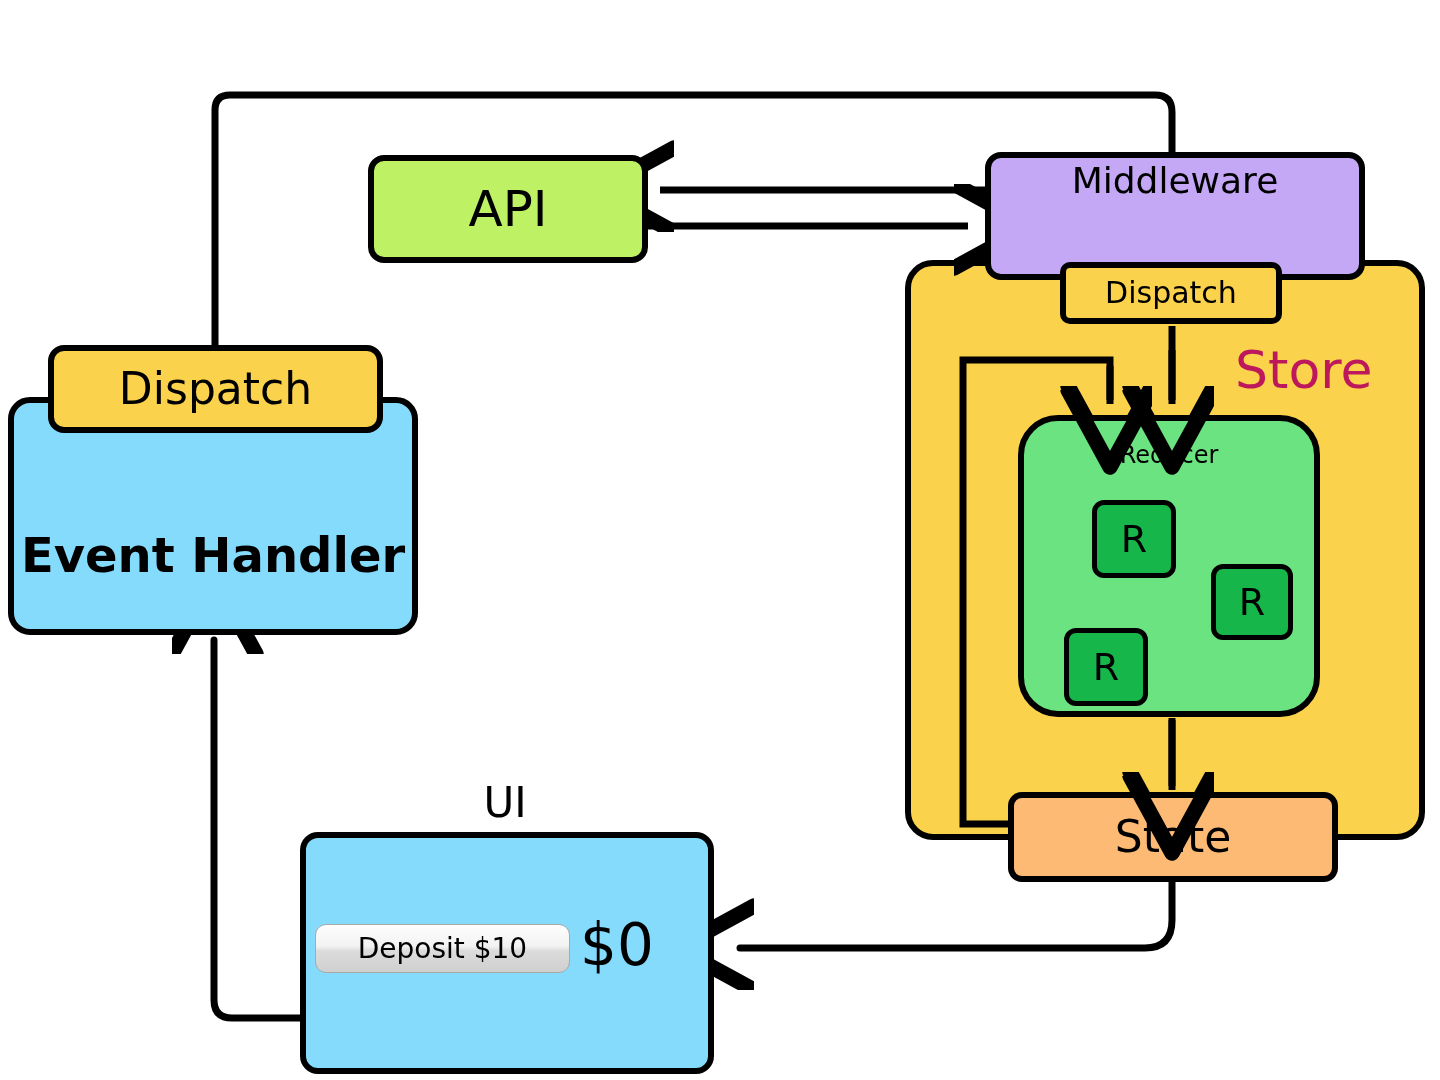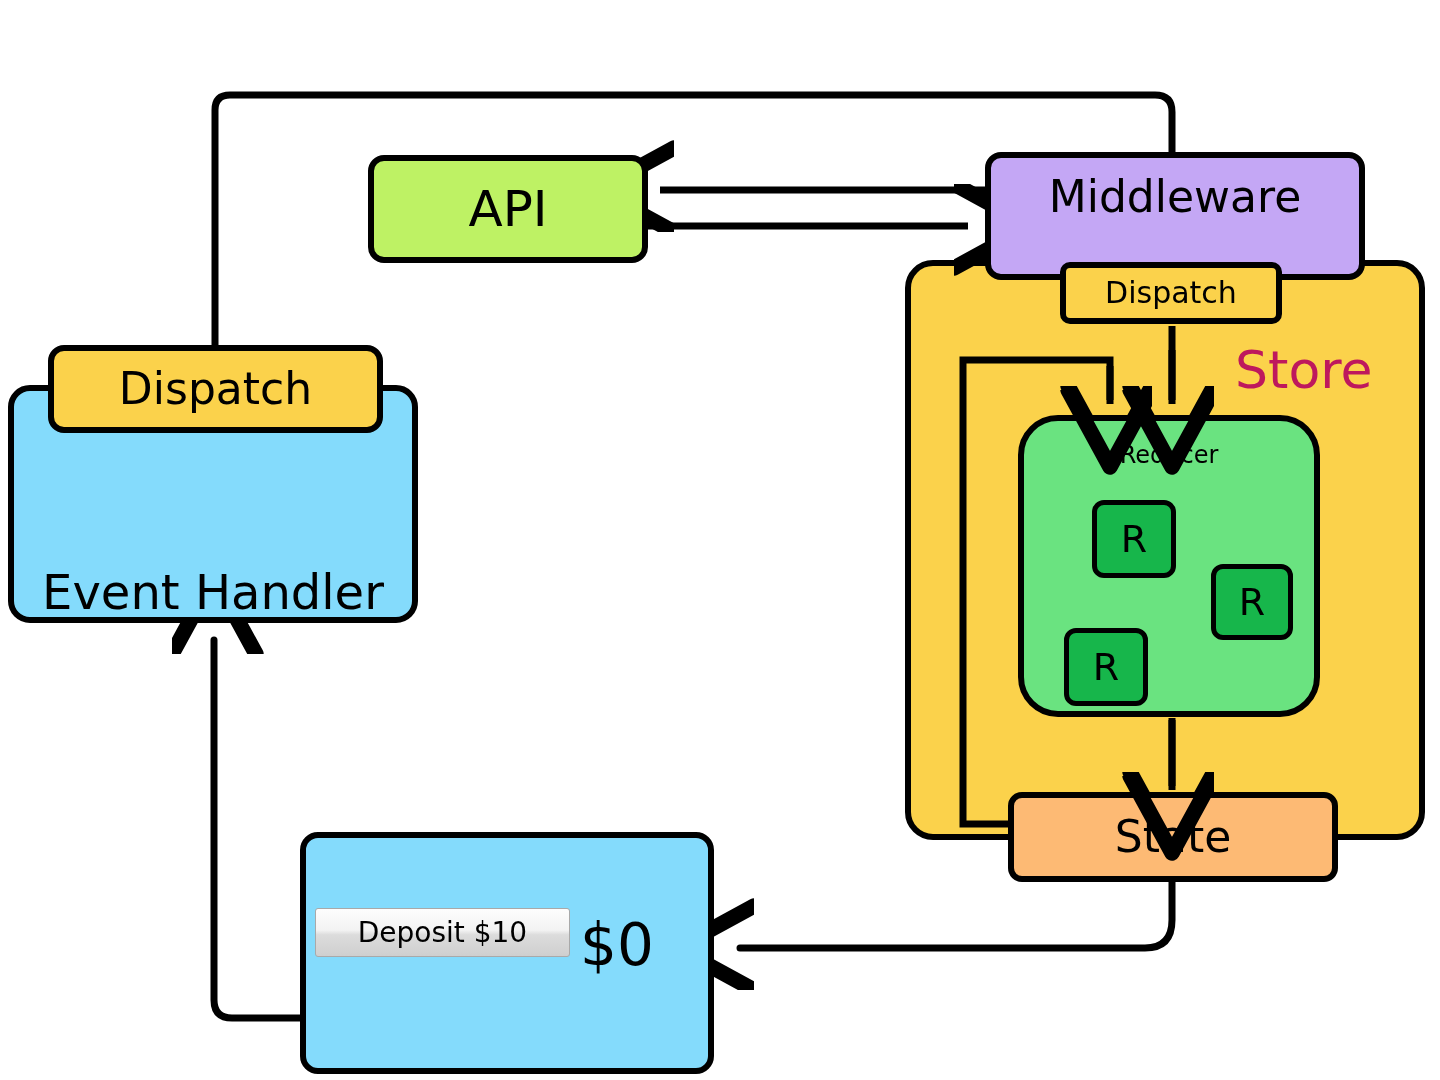--- a/index.html
+++ b/index.html
@@ -57,23 +57,23 @@
     border-radius: 16px;
     font-size: 50px;
     z-index: 5;
   }
 
   #middleware-box {
     left: 985px; top: 152px;
     width: 380px; height: 128px;
     background: #C4A7F5;
     border-radius: 16px;
-    font-size: 44px;
+    font-size: 36px;
     align-items: flex-start;
-    padding-top: 16px;
+    padding-top: 4px;
     z-index: 5;
   }
 
   #dispatch-store-box {
     left: 1060px; top: 262px;
     width: 222px; height: 62px;
     background: #FBD24B;
     border-radius: 10px;
     font-size: 30px;
     z-index: 6;
@@ -109,28 +109,29 @@
   #state-box {
     left: 1008px; top: 792px;
     width: 330px; height: 90px;
     background: #fdba74;
     border-radius: 14px;
     font-size: 44px;
     z-index: 6;
   }
 
   #event-handler-box {
-    left: 8px; top: 385px;
+    left: 8px; top: 397px;
     width: 410px; height: 238px;
     background: #84DBFC;
     border-radius: 22px;
     font-size: 48px;
-    align-items: flex-end;
+    align-items: center;
     padding-top: 78px;
     z-index: 4;
+    font-weight: bold;
   }
   #dispatch-eh-box {
     left: 48px; top: 345px;
     width: 335px; height: 88px;
     background: #FBD24B;
     border-radius: 16px;
     font-size: 44px;
     z-index: 6;
   }
 
@@ -147,28 +148,29 @@
     left: 300px; top: 832px;
     width: 414px; height: 242px;
     background: #84DBFC;
     border-radius: 18px;
     z-index: 4;
   }
   .ui-btn {
     position: absolute;
     box-sizing: border-box;
     border: 1px solid #a9a9a9;
-    border-radius: 3px;
+    border-radius: 11px;
     background: linear-gradient(to bottom, #fdfdfd 0%, #f3f3f3 45%, #dcdcdc 55%, #cfcfcf 100%);
     display: flex;
     align-items: center;
     justify-content: center;
     font-size: 28px;
     color: #000;
     z-index: 7;
+    margin-top: 16px;
   }
   #deposit-btn  { left: 315px; top: 908px; width: 255px; height: 49px; }
   #withdraw-btn { left: 315px; top: 965px; width: 255px; height: 49px; }
   #balance-text {
     position: absolute;
     left: 580px; top: 910px;
     width: 120px; height: 70px;
     font-size: 58px;
     display: flex; align-items: center; justify-content: flex-start;
     color: #000;
@@ -247,20 +249,21 @@
     <span>State</span>
   </div>
 
   <div class="node" id="event-handler-box">
     <span>Event Handler</span>
   </div>
   <div class="node" id="dispatch-eh-box">
     <span>Dispatch</span>
   </div>
 
+  <div id="ui-label">UI</div>
   <div class="node" id="ui-box"></div>
   <div class="ui-btn" id="deposit-btn">
     <span>Deposit $10</span>
   </div>
   <div id="balance-text">$0</div>
 
   <svg class="edges edges-over" viewBox="0 0 1440 1080">
     <defs>
       <marker id="arrow2" markerWidth="14" markerHeight="14" refX="2" refY="6" orient="auto" markerUnits="strokeWidth">
         <path d="M0,0 L11,6 L0,12" fill="none" stroke="#000" stroke-width="2.2" stroke-linecap="round" stroke-linejoin="round"></path>

